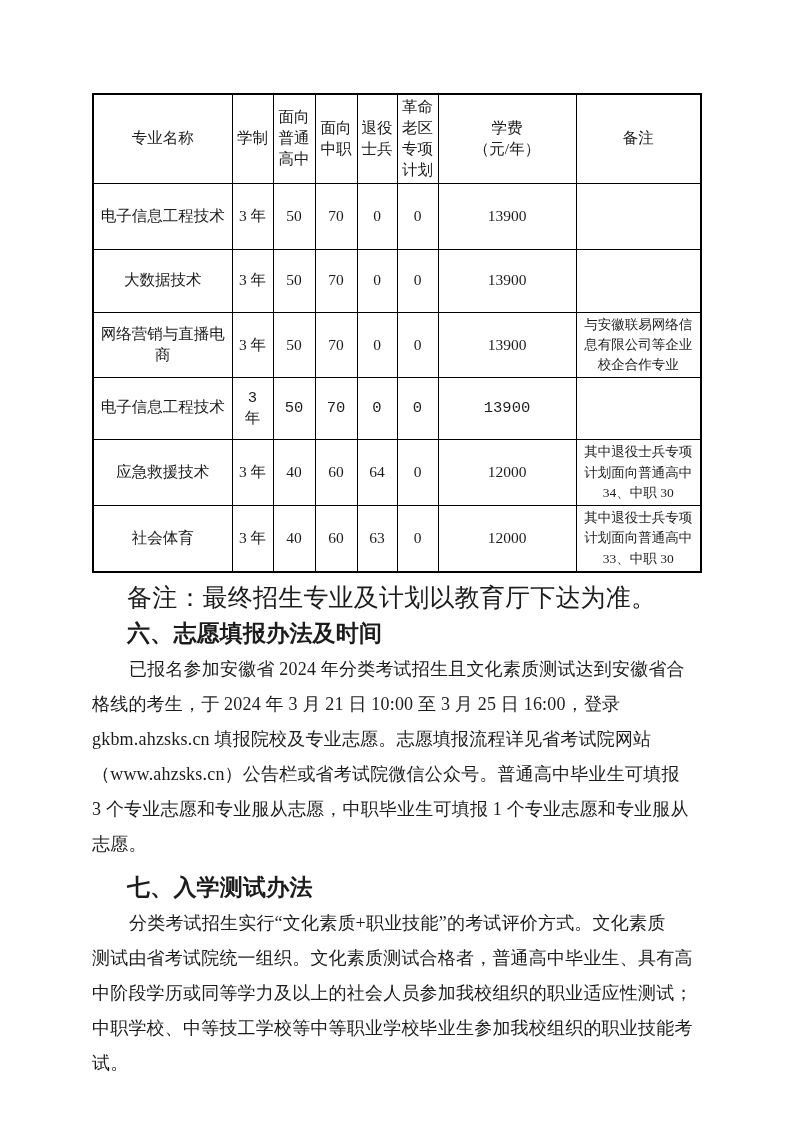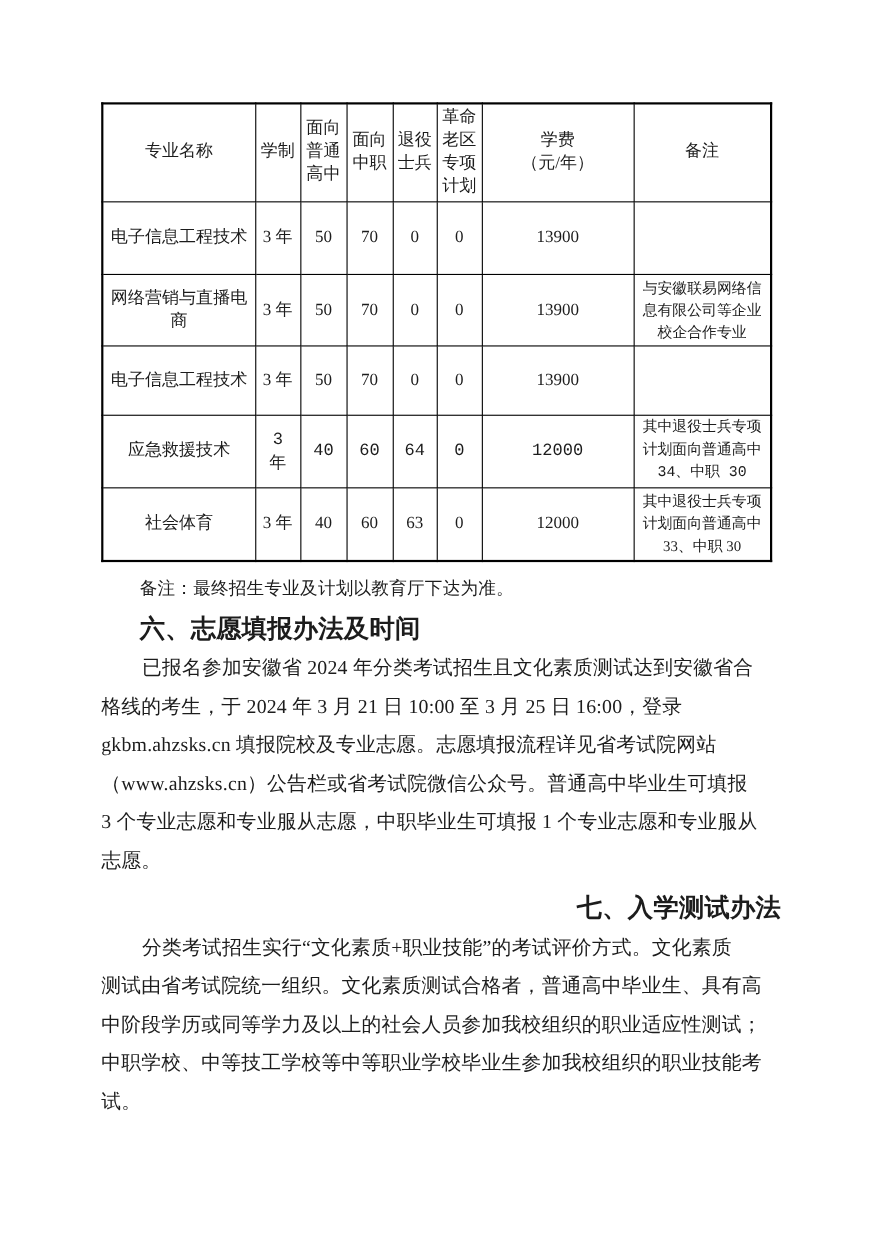--- a/index.html
+++ b/index.html
@@ -41,34 +41,34 @@
   table.plan thead tr        { height:71px; }
   table.plan tbody tr:nth-child(1) { height:66px; }
   table.plan tbody tr:nth-child(2) { height:63px; }
   table.plan tbody tr:nth-child(3) { height:63px; }
   table.plan tbody tr:nth-child(4) { height:62px;font-family:Liberation Mono, monospace; }
   table.plan tbody tr:nth-child(5) { height:58px; }
   table.plan tbody tr:nth-child(6) { height:57px; }
 
   .note {
     margin-top:11px;
-    font-size:16px;
+    font-size:25px;
     line-height:27px;
     padding-left:35px;
     letter-spacing:0.2px;
   }
   .sec-heading {
     margin-top:9px;
     font-size:23px;
     font-weight:bold;
     line-height:27px;
     padding-left:35px;
     letter-spacing:0.2px;
   }
-  .sec-heading.second { margin-top:12px;text-align:right; }
+  .sec-heading.second { margin-top:12px; }
   .para {
     margin-top:5px;
     font-size:18px;
     line-height:35px;
     letter-spacing:0.2px;
     white-space:pre-line;
     text-indent:37px;
     width:618px;
   }
 </style>
@@ -98,20 +98,30 @@
             <th>退役士兵</th>
             <th>革命老区专项计划</th>
             <th>学费
 （元/年）</th>
             <th>备注</th>
           </tr>
       </thead>
       <tbody id="table-body">
           <tr>
             <td>电子信息工程技术</td>
+            <td>3 年</td>
+            <td>50</td>
+            <td>70</td>
+            <td>0</td>
+            <td>0</td>
+            <td>13900</td>
+            <td></td>
+          </tr>
+          <tr>
+            <td>大数据技术</td>
             <td>3 年</td>
             <td>50</td>
             <td>70</td>
             <td>0</td>
             <td>0</td>
             <td>13900</td>
             <td></td>
           </tr>
           <tr>
             <td>网络营销与直播电商</td>

